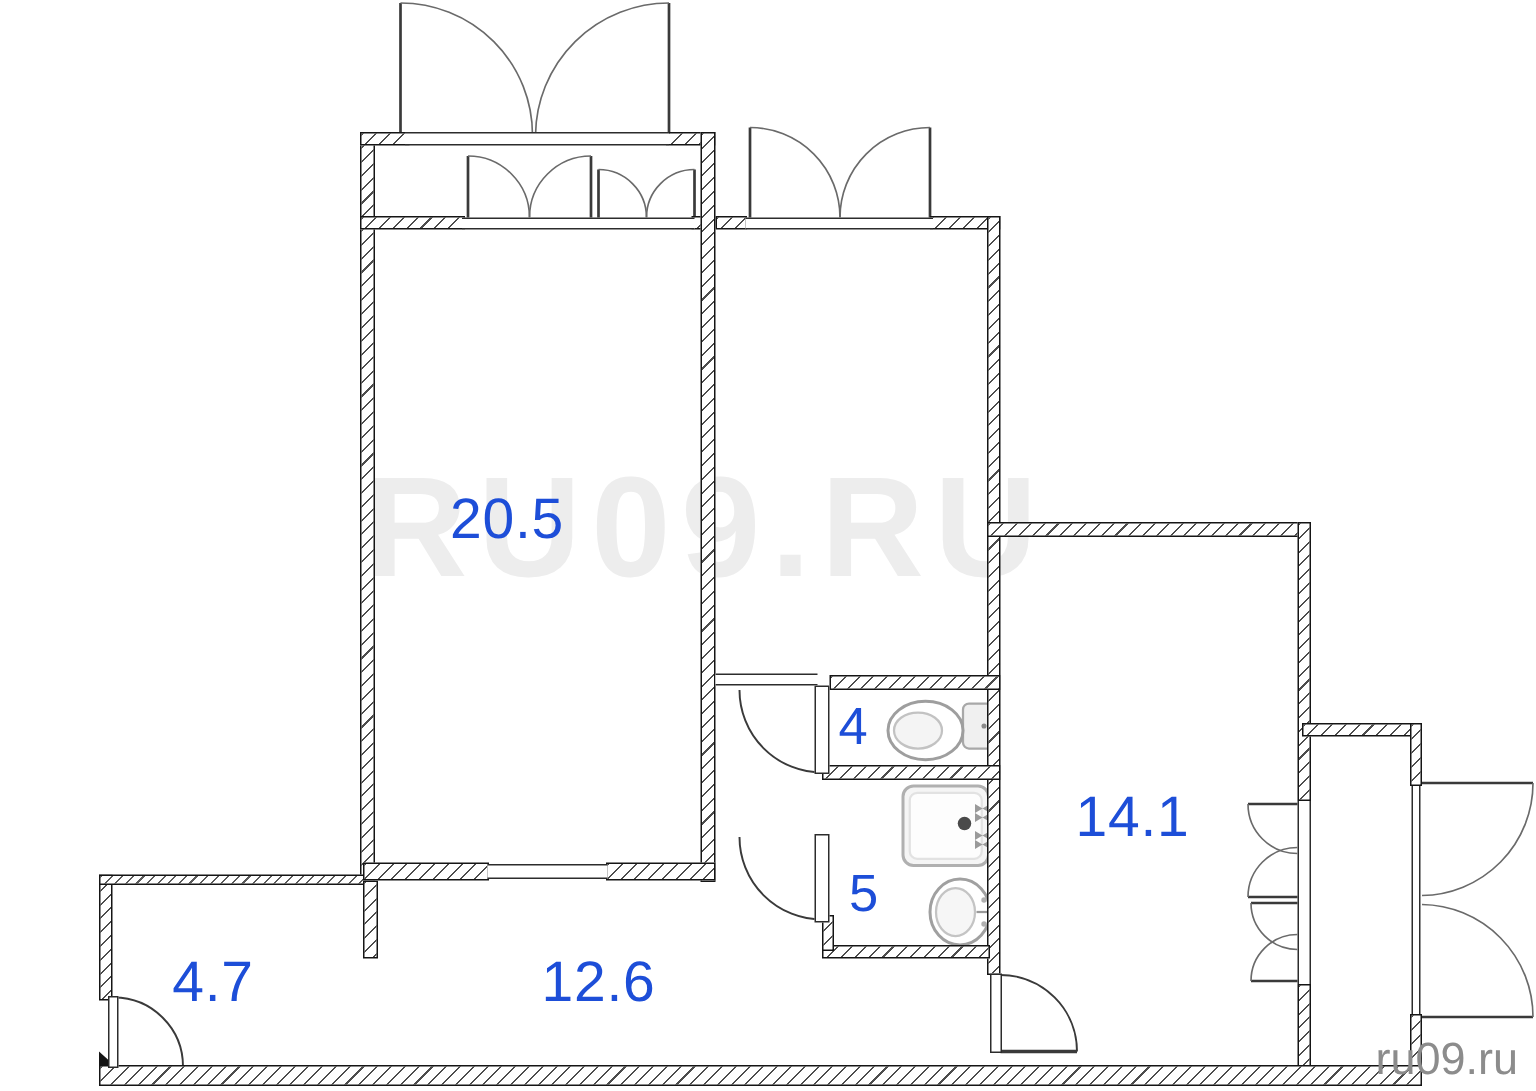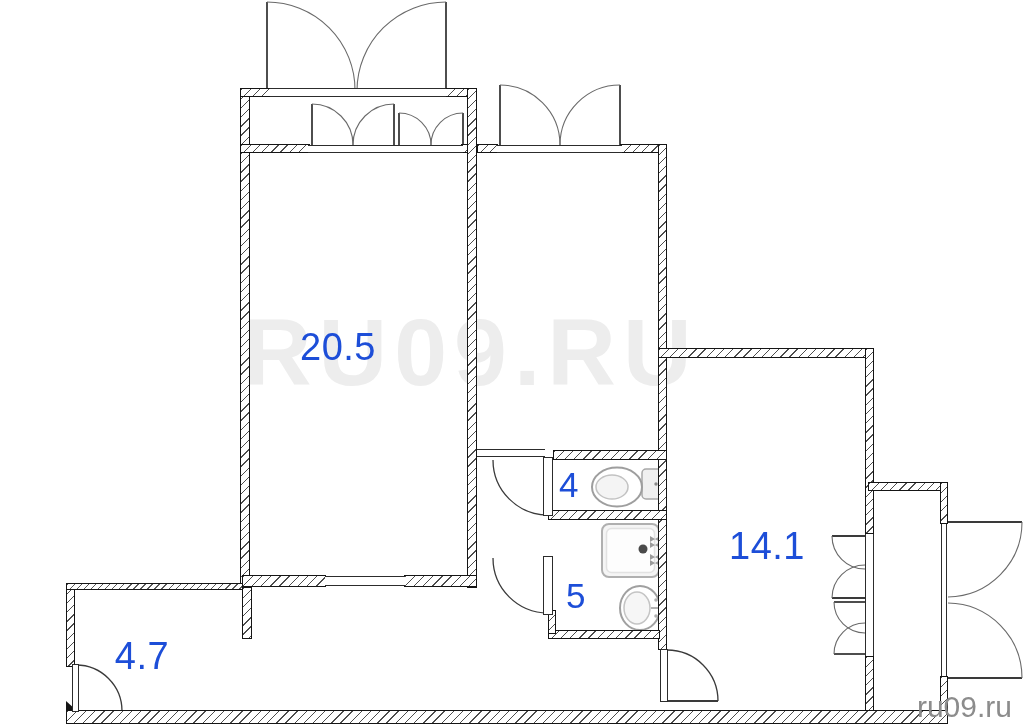--- a/index.html
+++ b/index.html
@@ -133,19 +133,20 @@
       <ellipse cx="637" cy="608" rx="13" ry="16" fill="#f6f6f6" stroke="#c4c4c4" stroke-width="1.5"></ellipse>
       <path d="M651,608 H661" stroke="#999999" stroke-width="1.5" fill="none"></path>
       <circle cx="656" cy="600" r="1.8" fill="#b0b0b0"></circle>
       <circle cx="656" cy="616" r="1.8" fill="#b0b0b0"></circle>
 
       <polygon points="66,701 86,719 66,719" fill="#151515"></polygon>
     </g>
   </svg>
 
   <div class="room-label" style="left:338px;top:347px;">20.5</div>
-  <div class="room-label" style="left:755px;top:546px;margin-left:12px;">14.1</div>
+  <div class="room-label" style="left:755px;top:546px;">14.1</div>
   <div class="room-label" style="left:142px;top:656px;">4.7</div>
+  <div class="room-label" style="left:399px;top:656px;">12.6</div>
   <div class="room-label small" style="left:569px;top:485px;">4</div>
   <div class="room-label small" style="left:576px;top:596px;">5</div>
 
   <div id="credit">ru09.ru</div>
 </div>
 
 </body></html>

